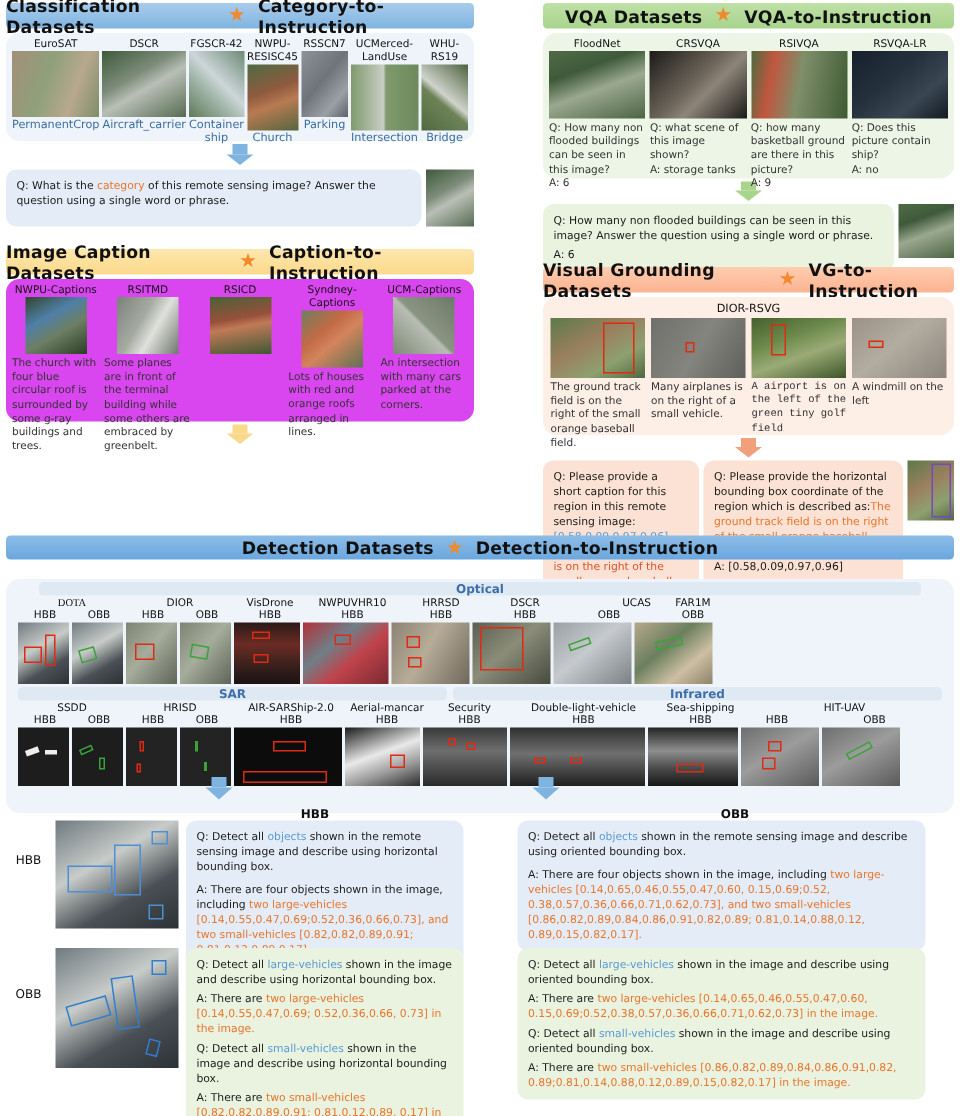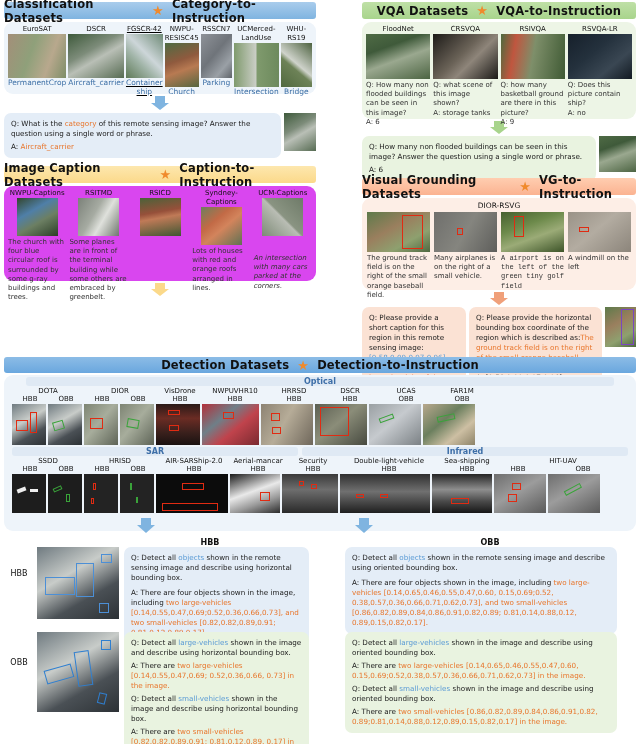--- a/index.html
+++ b/index.html
@@ -73,21 +73,21 @@
       <div style="flex:1;">
         <div class="cap-top">EuroSAT</div>
         <div class="thumb" style="height:44px;background:linear-gradient(110deg,#a38f79 0%,#8fa07a 40%,#b8a88d 70%,#7e8e68 100%);"></div>
         <div class="cap-bot">PermanentCrop</div>
       </div>
       <div style="flex:1;">
         <div class="cap-top">DSCR</div>
         <div class="thumb" style="height:44px;background:linear-gradient(150deg,#3e5a3b 0%,#7d8c7a 38%,#b9bfb6 55%,#566b52 100%);"></div>
         <div class="cap-bot">Aircraft_carrier</div>
       </div>
-      <div style="flex:1;text-decoration:underline;">
+      <div style="flex:1;">
         <div class="cap-top">FGSCR-42</div>
         <div class="thumb" style="height:44px;background:linear-gradient(45deg,#5f7a58 0%,#9fb3a6 35%,#cdd6d9 55%,#6e8a76 100%);"></div>
         <div class="cap-bot">Container ship</div>
       </div>
       <div style="flex:1;">
         <div class="cap-top">NWPU-RESISC45</div>
         <div class="thumb" style="height:44px;background:linear-gradient(160deg,#4e6b43 0%,#8f5a3e 40%,#b87a52 60%,#55663f 100%);"></div>
         <div class="cap-bot">Church</div>
       </div>
       <div style="flex:1;">
@@ -110,23 +110,20 @@
     <div class="arrow-wrap" style="margin-top:2px;">
       <div class="arrow-stem" style="height:7px;background:#7fb4e0;"></div>
       <div class="arrow-head" style="border-top:7px solid #7fb4e0;"></div>
     </div>
 
     <div style="margin-top:3px;display:flex;gap:3px;align-items:stretch;">
       <div class="bubble bb-lblue" style="flex:1;">
         <div>
           <span>Q: What is the </span><span class="hl-orange">category</span><span> of this remote sensing image? Answer the question using a single word or phrase.</span>
         </div>
-        <div style="margin-top:3px;">
-          <span>A: </span><span class="hl-orange">Aircraft_carrier</span>
-        </div>
       </div>
       <div class="thumb" style="width:32px;height:38px;background:linear-gradient(150deg,#3e5a3b 0%,#7d8c7a 38%,#b9bfb6 55%,#566b52 100%);"></div>
     </div>
   </div>
 
   <div style="position:absolute;left:362px;top:2px;width:274px;">
     <div class="banner b-green">
       <span>VQA Datasets</span>
       <span class="star">★</span>
       <span>VQA-to-Instruction</span>
@@ -196,21 +193,21 @@
         <div class="thumb" style="height:38px;width:41px;margin:0 auto;background:linear-gradient(170deg,#4a6239 0%,#96503a 38%,#c07a57 52%,#3f5633 100%);"></div>
       </div>
       <div style="flex:1;">
         <div class="cap-top">Syndney-Captions</div>
         <div class="thumb" style="height:38px;width:41px;margin:0 auto;background:linear-gradient(140deg,#6d7f5e 0%,#c26a46 35%,#d3845c 55%,#5f7153 100%);"></div>
         <div class="cap-left" style="margin-top:2px;">Lots of houses with red and orange roofs arranged in lines.</div>
       </div>
       <div style="flex:1;">
         <div class="cap-top">UCM-Captions</div>
         <div class="thumb" style="height:38px;width:41px;margin:0 auto;background:linear-gradient(45deg,#7d8a76 0%,#b9bdb4 48%,#8a9482 52%,#6e7a68 100%);"></div>
-        <div class="cap-left" style="margin-top:18px;font-style:italic;">An intersection with many cars parked at the corners.</div>
+        <div class="cap-left" style="margin-top:2px;">An intersection with many cars parked at the corners.</div>
       </div>
     </div>
 
     <div class="arrow-wrap" style="margin-top:2px;">
       <div class="arrow-stem" style="height:6px;background:#fbd98a;"></div>
       <div class="arrow-head" style="border-top:7px solid #fbd98a;"></div>
     </div>
 
   </div>
 
@@ -272,32 +269,32 @@
     </div>
   </div>
 
   <div style="position:absolute;left:4px;top:357px;width:632px;">
     <div class="banner b-det" style="height:16px;">
       <span>Detection Datasets</span>
       <span class="star">★</span>
       <span>Detection-to-Instruction</span>
     </div>
 
-    <div class="panel p-blue" style="margin-top:2px;height:156px;padding:2px 8px 4px 8px;">
+    <div class="panel p-blue" style="margin-top:13px;height:156px;padding:2px 8px 4px 8px;">
 
       <div class="subband" style="margin:0 14px;">Optical</div>
 
       <div style="display:flex;margin-top:1px;">
-        <div style="width:72px;" class="dname">DOTA</div>
+        <div style="width:72px;font-family:Liberation Serif, serif;" class="dname">DOTA</div>
         <div style="width:72px;" class="dname">DIOR</div>
         <div style="width:48px;" class="dname">VisDrone</div>
         <div style="width:62px;" class="dname">NWPUVHR10</div>
         <div style="width:56px;" class="dname">HRRSD</div>
         <div style="width:56px;" class="dname">DSCR</div>
-        <div style="width:56px;" class="dname">UCAS</div>
+        <div style="width:56px;text-align:right;" class="dname">UCAS</div>
         <div style="width:56px;" class="dname">FAR1M</div>
       </div>
 
       <div style="display:flex;">
         <div style="width:36px;" class="hbbl">HBB</div>
         <div style="width:36px;" class="hbbl">OBB</div>
         <div style="width:36px;" class="hbbl">HBB</div>
         <div style="width:36px;" class="hbbl">OBB</div>
         <div style="width:48px;" class="hbbl">HBB</div>
         <div style="width:62px;" class="hbbl">HBB</div>

